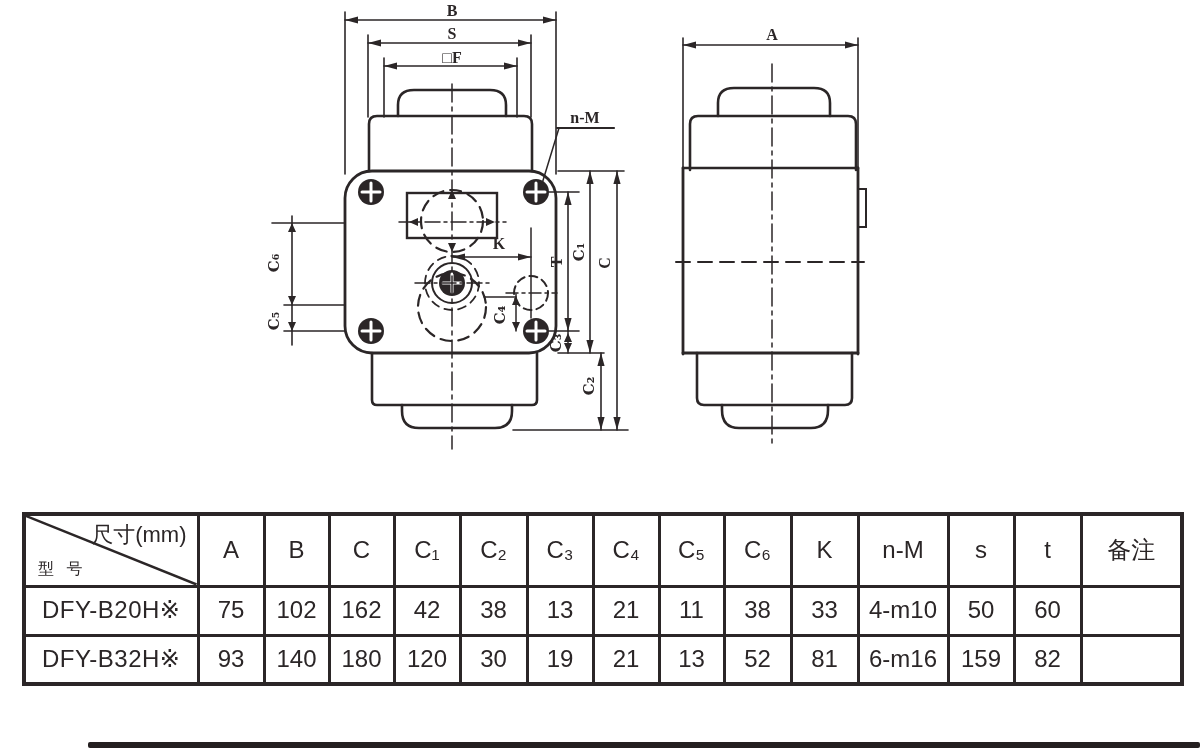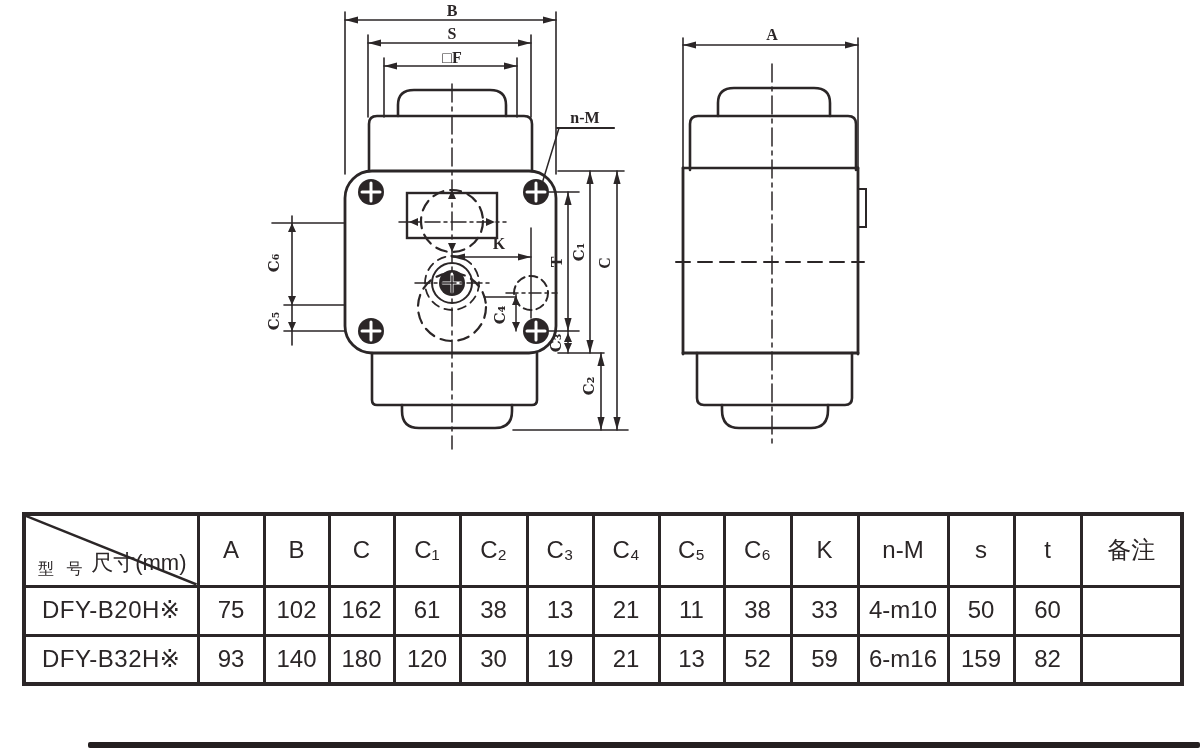--- a/index.html
+++ b/index.html
@@ -18,21 +18,21 @@
     border:4px solid #2b2627;
   }
   table.spec td{
     border:3px solid #2b2627;text-align:center;vertical-align:middle;
     font-size:24px;padding:0;line-height:1.1;overflow:hidden;
   }
   tr.hdr{height:72px;}
   tr.datarow{height:49px;}
   td.hdrcell{font-size:25px;}
   td.corner{position:relative;padding:0;}
-  .corner-top{position:absolute;top:7px;right:10px;font-size:22px;margin-top:28px;}
+  .corner-top{position:absolute;top:7px;right:10px;font-size:22px;}
   .corner-bottom{position:absolute;bottom:7px;left:12px;font-size:16px;letter-spacing:4px;}
   .corner svg{position:absolute;left:0;top:0;width:100%;height:100%;display:block;}
   .modelcell{font-size:24px;letter-spacing:0.5px;}
   .scan-strip{
     position:absolute;left:88px;top:742px;width:1112px;height:6px;
     background:#241f20;border-radius:2px;
   }
 </style>
 </head>
 <body>
@@ -207,21 +207,21 @@
       <td class="hdrcell">n-M</td>
       <td class="hdrcell">s</td>
       <td class="hdrcell">t</td>
       <td class="hdrcell">备注</td>
     </tr>
     <tr class="datarow">
       <td class="modelcell">DFY-B20H※</td>
       <td>75</td>
       <td>102</td>
       <td>162</td>
-      <td>61</td>
+      <td>42</td>
       <td>38</td>
       <td>13</td>
       <td>21</td>
       <td>11</td>
       <td>38</td>
       <td>33</td>
       <td>4-m10</td>
       <td>50</td>
       <td>60</td>
       <td></td>
@@ -230,21 +230,21 @@
       <td class="modelcell">DFY-B32H※</td>
       <td>93</td>
       <td>140</td>
       <td>180</td>
       <td>120</td>
       <td>30</td>
       <td>19</td>
       <td>21</td>
       <td>13</td>
       <td>52</td>
-      <td>59</td>
+      <td>81</td>
       <td>6-m16</td>
       <td>159</td>
       <td>82</td>
       <td></td>
     </tr>
   </tbody>
     </table>
 
   <div class="scan-strip"></div>
 </div>

